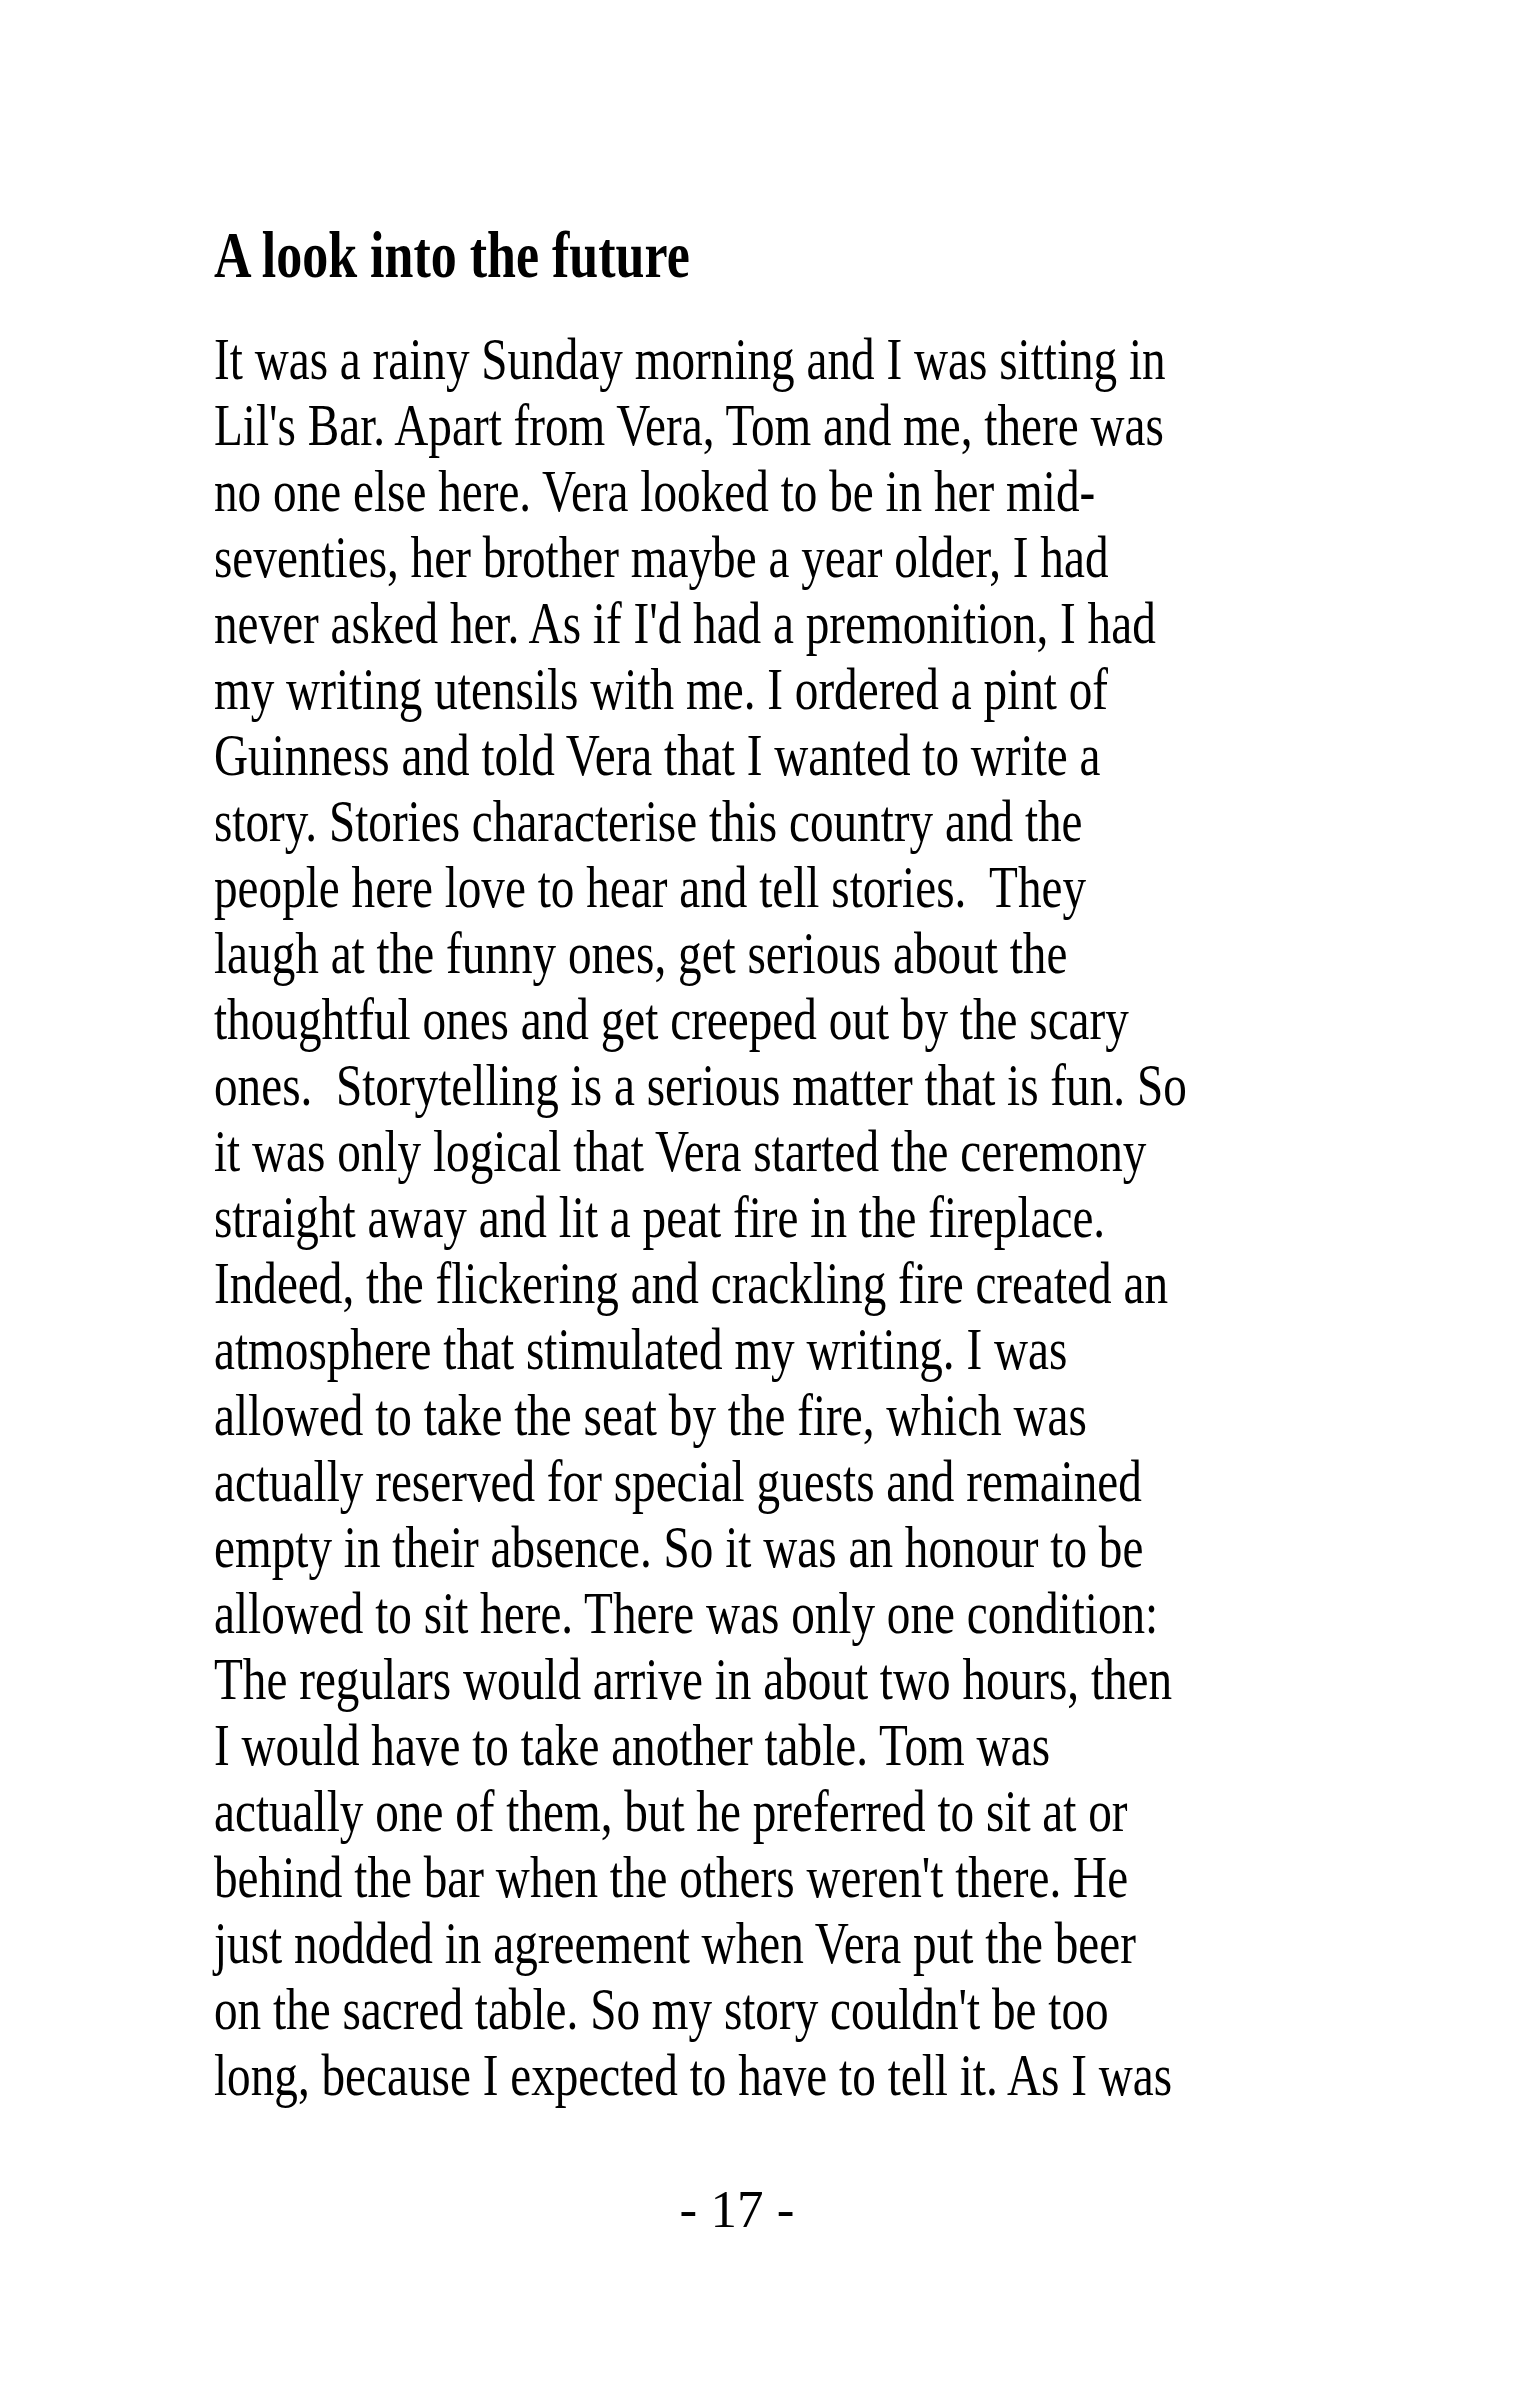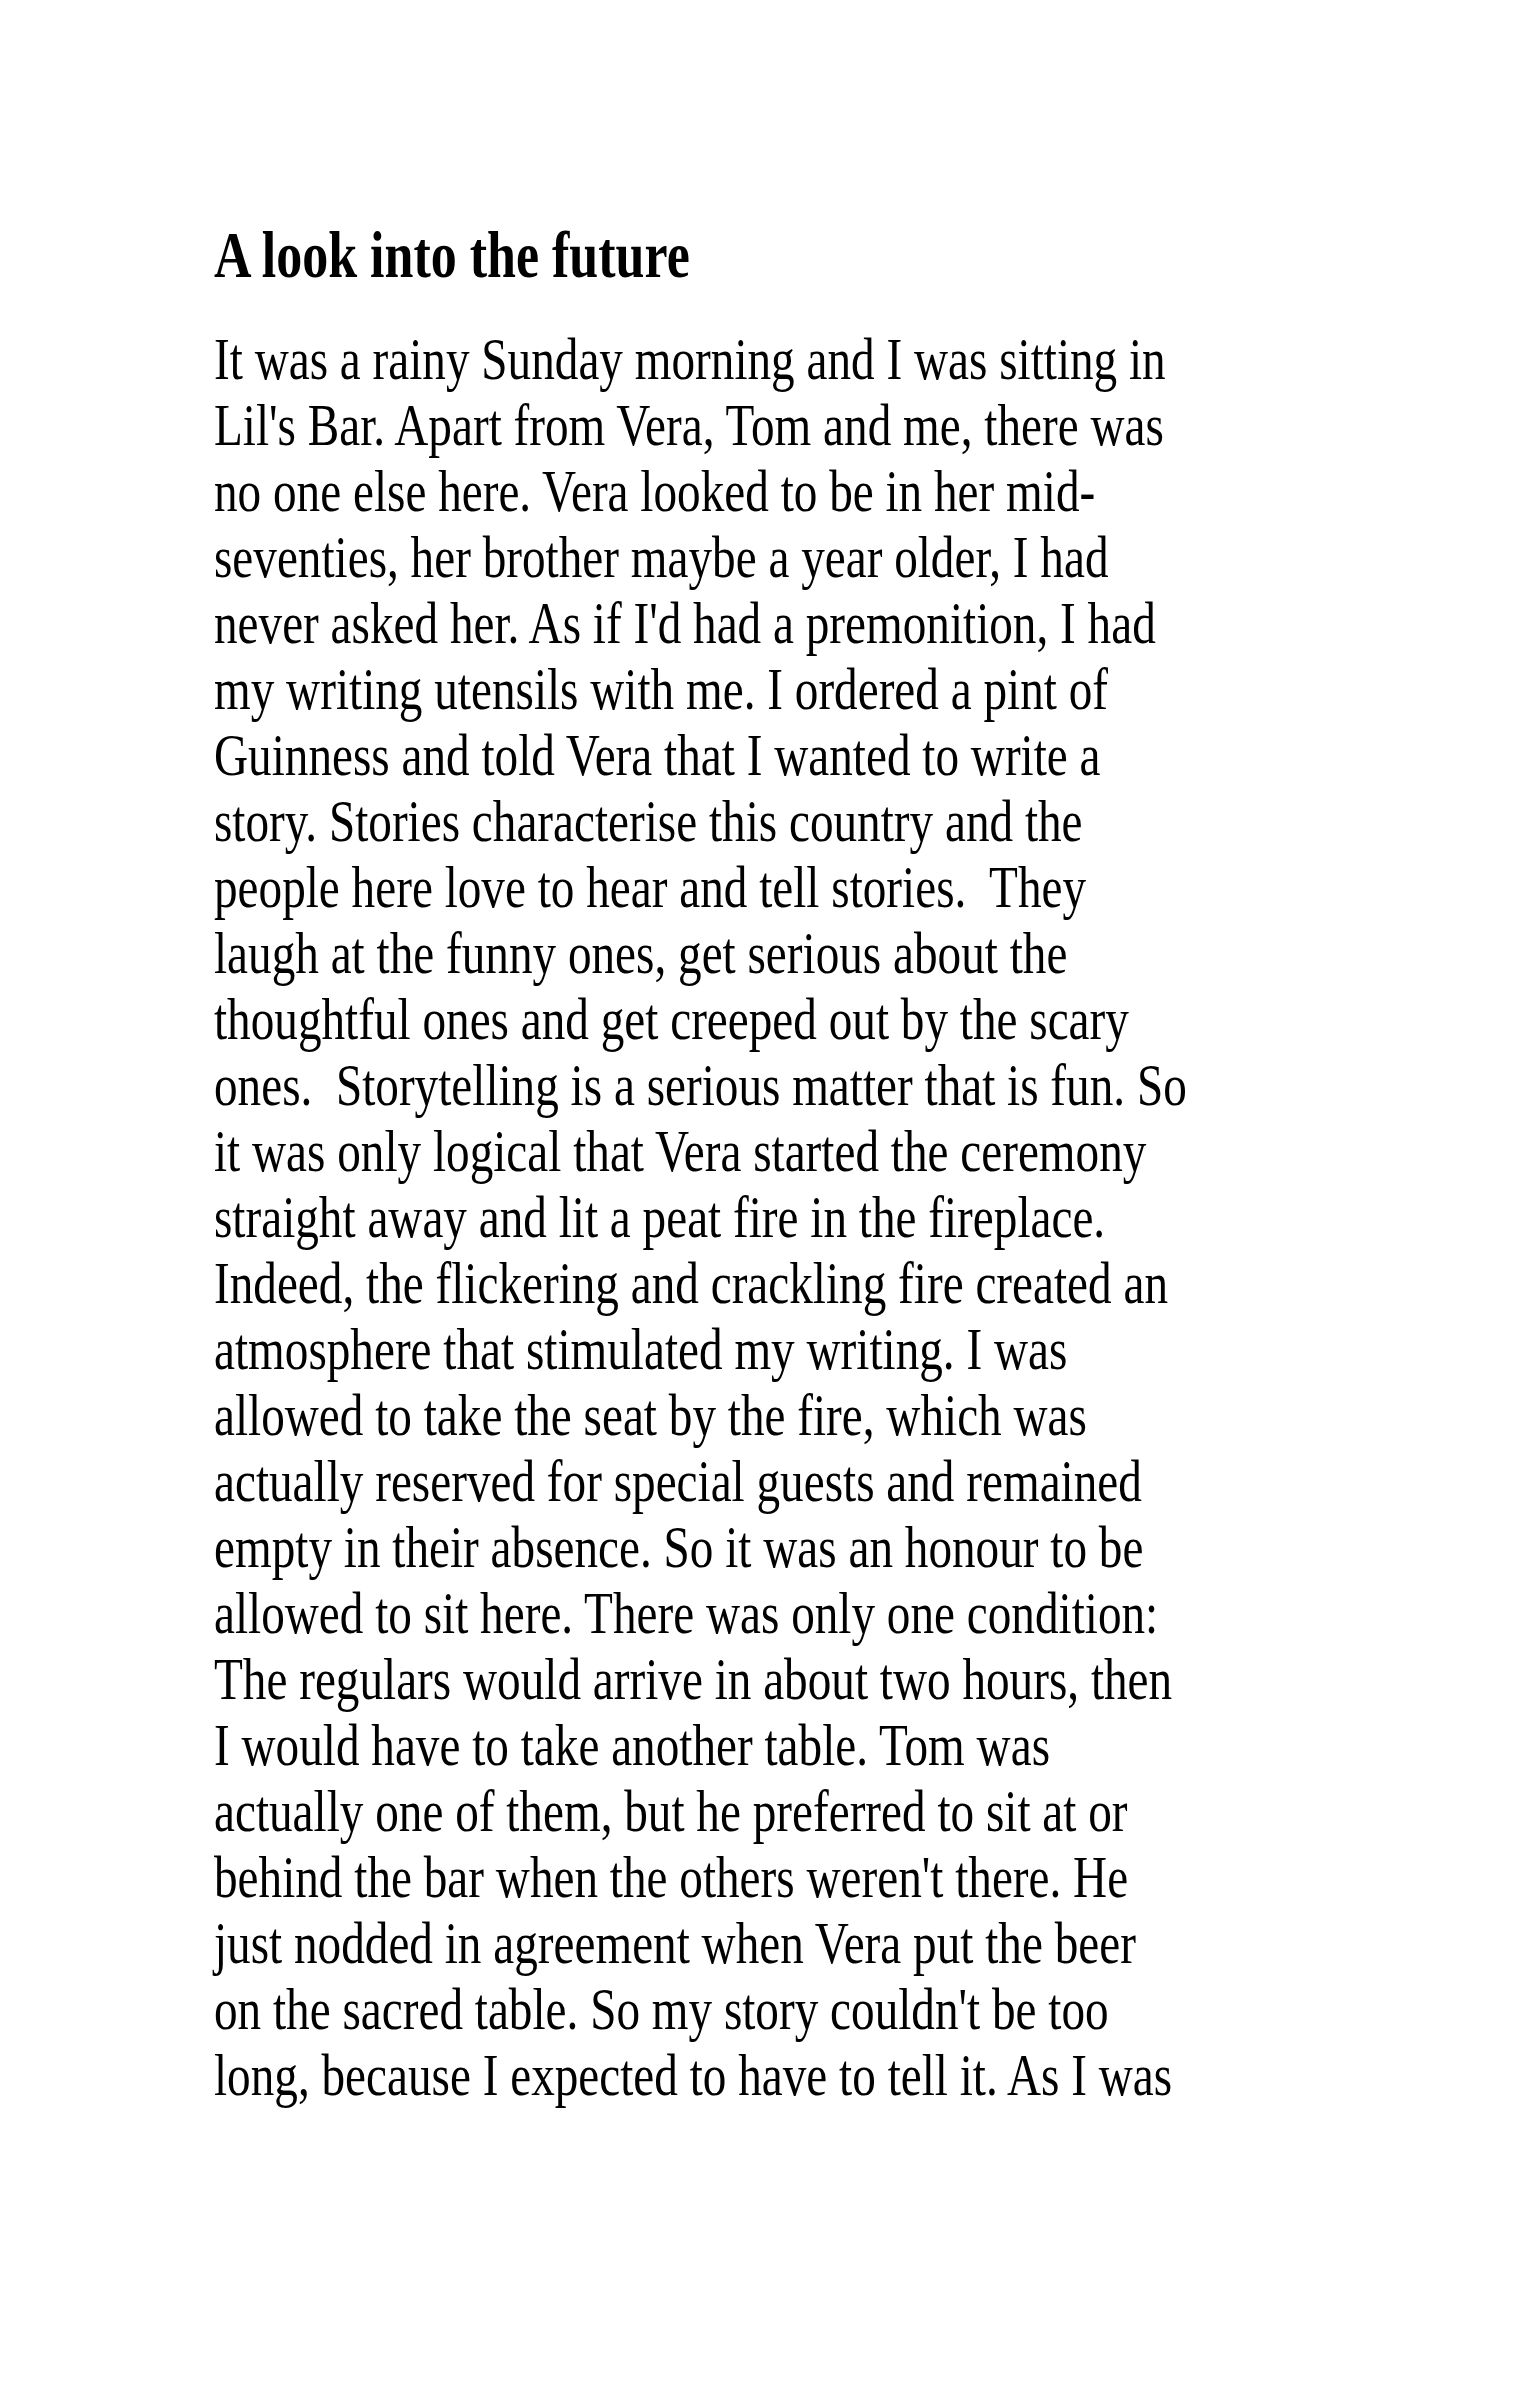--- a/index.html
+++ b/index.html
@@ -80,14 +80,15 @@
         <div class="line">allowed to sit here. There was only one condition:</div>
         <div class="line">The regulars would arrive in about two hours, then</div>
         <div class="line">I would have to take another table. Tom was</div>
         <div class="line">actually one of them, but he preferred to sit at or</div>
         <div class="line">behind the bar when the others weren't there. He</div>
         <div class="line">just nodded in agreement when Vera put the beer</div>
         <div class="line">on the sacred table. So my story couldn't be too</div>
         <div class="line">long, because I expected to have to tell it. As I was</div>
       </div>
   </div>
+  <div class="page-number">- 17 -</div>
 </div>
 
 
 </body></html>

